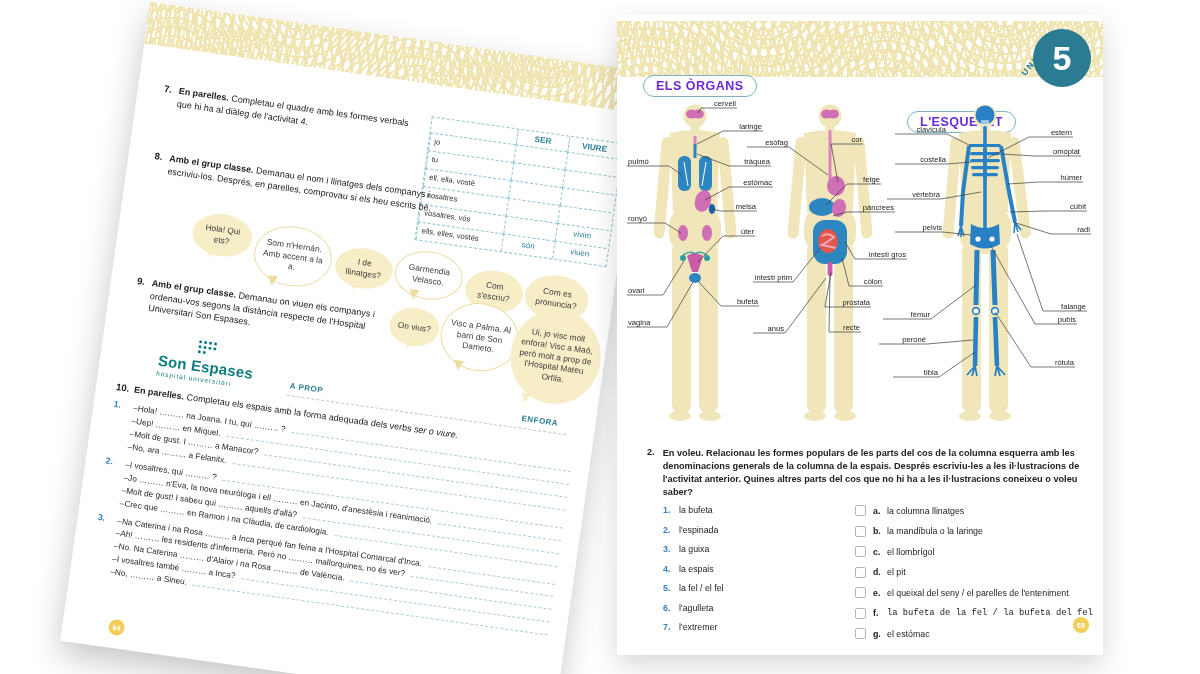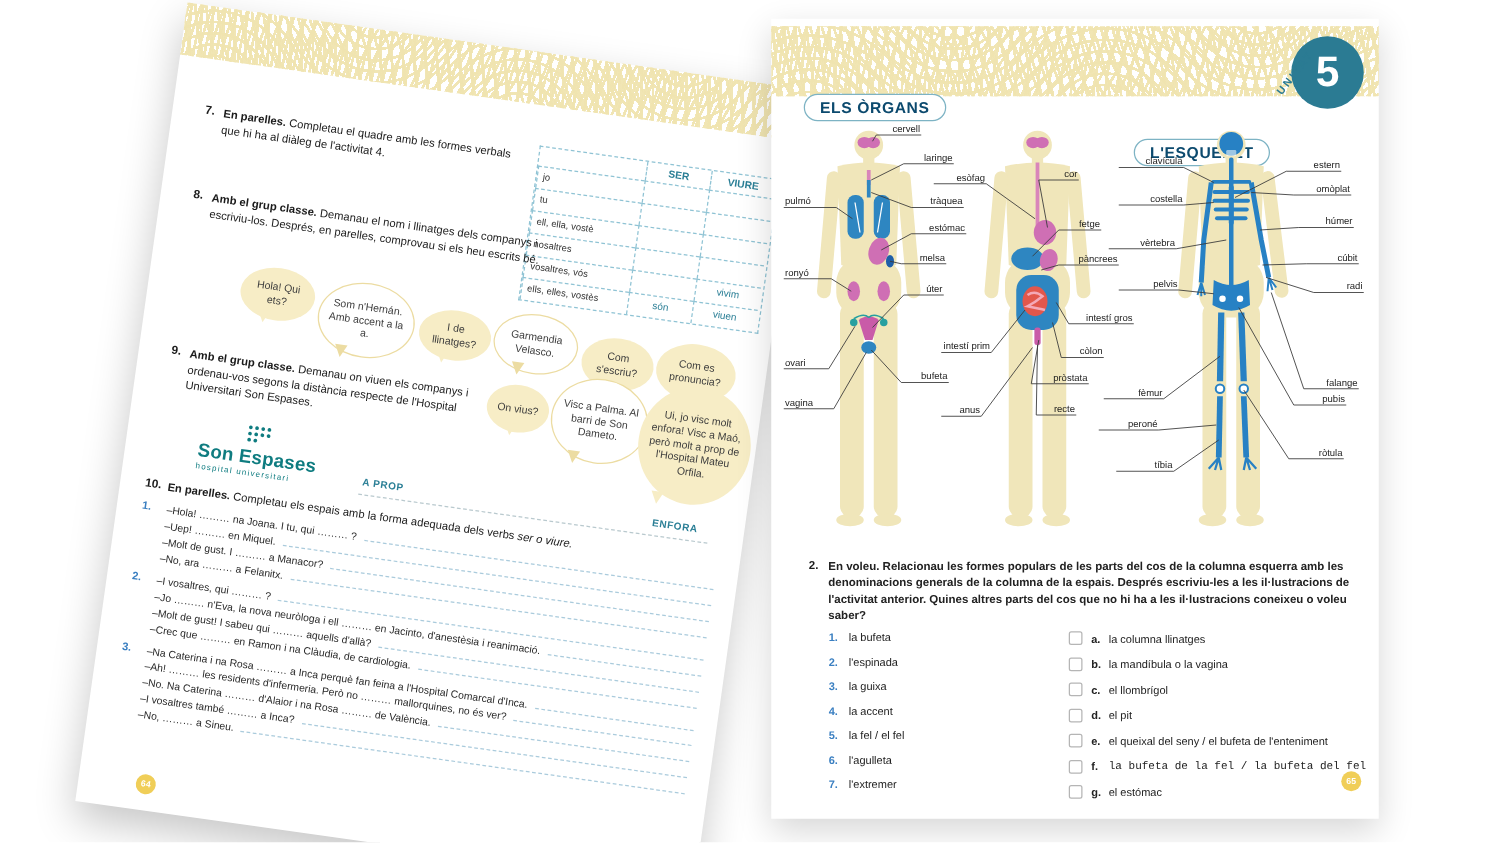--- a/index.html
+++ b/index.html
@@ -44,21 +44,21 @@
   .logo-name{font-weight:700;font-size:15px;color:#0f7c80;letter-spacing:.2px;}
   .logo-sub{font-size:6.4px;color:#0f7c80;letter-spacing:1px;margin-top:1px;}
   .dotgrid{display:grid;grid-template-columns:repeat(4,5px);grid-auto-rows:5px;margin-left:38px;margin-bottom:2px;}
   .dotgrid i{width:3px;height:3px;border-radius:50%;background:#0f7c80;}
   .scale-lab{font-weight:700;font-size:8px;color:#2b7f96;letter-spacing:.5px;}
   .dashline{border-top:1px dashed #b9c9ce;}
   .pagedot{position:absolute;width:16px;height:16px;border-radius:50%;background:#f0ce58;color:#fff;
            font-size:7px;font-weight:700;display:flex;align-items:center;justify-content:center;}
   
   .titlebox{position:absolute;border:1.5px solid #7db3c4;border-radius:14px;padding:3px 12px;
-            color:#0c4a6e;font-weight:700;font-size:12.5px;letter-spacing:.5px;background:#fff;}
+            color:#6d28d9;font-weight:700;font-size:12.5px;letter-spacing:.5px;background:#fff;}
   .unitcirc{position:absolute;width:58px;height:58px;border-radius:50%;background:#2b7b93;color:#fff;
             display:flex;align-items:center;justify-content:center;font-size:34px;font-weight:700;}
   .unitlab{position:absolute;color:#2b7b93;font-size:8.5px;font-weight:700;letter-spacing:2px;transform:rotate(-52deg);}
   .p2{font-size:9.2px;font-weight:600;color:#222;line-height:1.4;}
   .matchrow{display:flex;align-items:center;margin-bottom:9.5px;font-size:8.8px;color:#222;}
   .mnum{color:#3a7fc1;font-weight:700;width:16px;flex:none;}
   .mlet{font-weight:700;width:14px;flex:none;}
   .chk{width:9px;height:9px;border:1px solid #b5b5b5;border-radius:2px;background:#fff;margin-right:7px;flex:none;}
   svg text{font-family:"Liberation Sans",sans-serif;font-size:7.6px;fill:#1c1c1c;}
 </style>
@@ -471,21 +471,21 @@
       <div class="matchrow">
           <span class="mnum">2.</span>
           <span>l'espinada</span>
         </div>
       <div class="matchrow">
           <span class="mnum">3.</span>
           <span>la guixa</span>
         </div>
       <div class="matchrow">
           <span class="mnum">4.</span>
-          <span>la accent</span>
+          <span>la espais</span>
         </div>
       <div class="matchrow">
           <span class="mnum">5.</span>
           <span>la fel / el fel</span>
         </div>
       <div class="matchrow">
           <span class="mnum">6.</span>
           <span>l'agulleta</span>
         </div>
       <div class="matchrow">
@@ -496,36 +496,36 @@
 
     <div class="abs" style="left:238px;top:490px;width:240px;">
       <div class="matchrow">
           <span class="chk"></span>
           <span class="mlet">a.</span>
           <span>la columna llinatges</span>
         </div>
       <div class="matchrow">
           <span class="chk"></span>
           <span class="mlet">b.</span>
-          <span>la mandíbula o la vagina</span>
+          <span>la mandíbula o la laringe</span>
         </div>
       <div class="matchrow">
           <span class="chk"></span>
           <span class="mlet">c.</span>
           <span>el llombrígol</span>
         </div>
       <div class="matchrow">
           <span class="chk"></span>
           <span class="mlet">d.</span>
           <span>el pit</span>
         </div>
       <div class="matchrow">
           <span class="chk"></span>
           <span class="mlet">e.</span>
-          <span style="white-space:nowrap;">el queixal del seny / el bufeta de l'enteniment</span>
+          <span style="white-space:nowrap;">el queixal del seny / el parelles de l'enteniment</span>
         </div>
       <div class="matchrow">
           <span class="chk"></span>
           <span class="mlet">f.</span>
           <span style="white-space:nowrap;font-family:Liberation Mono, monospace;">la bufeta de la fel / la bufeta del fel</span>
         </div>
       <div class="matchrow">
           <span class="chk"></span>
           <span class="mlet">g.</span>
           <span>el estómac</span>

